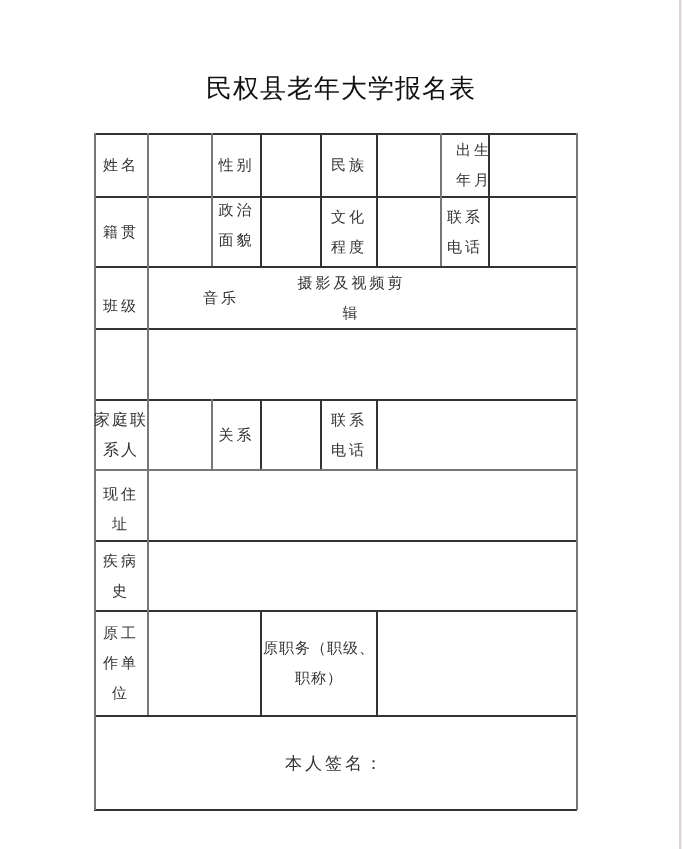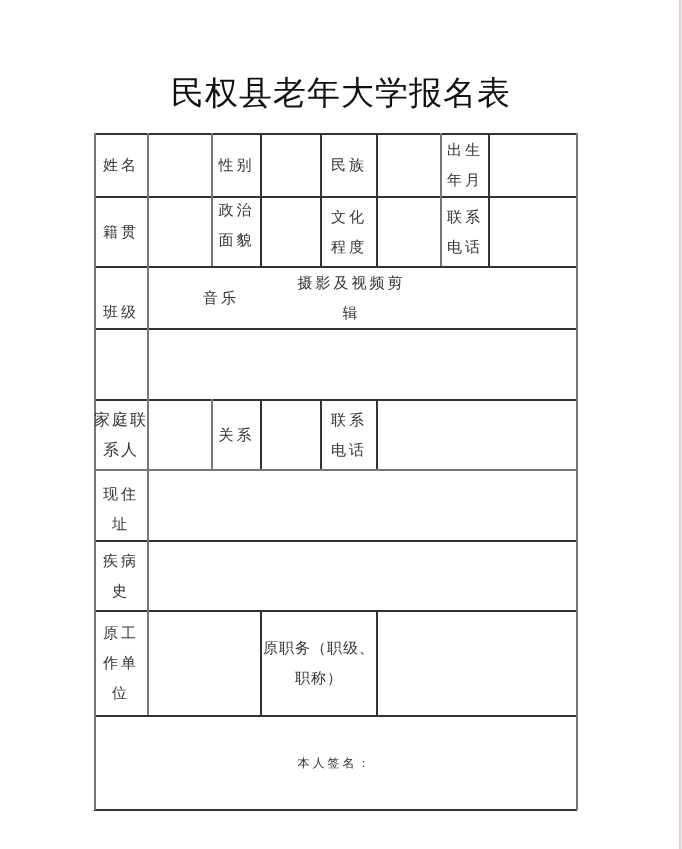--- a/index.html
+++ b/index.html
@@ -4,34 +4,34 @@
 <style>
   html, body { margin:0; padding:0; }
   body {
     width:682px; height:849px; background:#ffffff; position:relative; overflow:hidden;
     font-family: "DejaVu Sans", "Liberation Sans", sans-serif; color:#222;
   }
   .page-edge { position:absolute; left:679px; top:0; width:2px; height:849px; background:#dcd3d6; }
   .page-edge-outer { position:absolute; left:681px; top:0; width:1px; height:849px; background:#f2eef0; }
   .title {
     position:absolute; left:0; width:682px; top:71px; text-align:center;
-    font-size:33px; letter-spacing:1px; color:#111; font-weight:normal;
+    font-size:26px; letter-spacing:1px; color:#111; font-weight:normal;
   }
   .form { position:absolute; left:94px; top:133px; width:483px; height:677px; }
   .ln { position:absolute; background:#333; }
   .h { height:1.5px; }
   .v { width:1.5px; }
   .vg { background:#777; width:2px; }
   .cell {
     position:absolute; display:flex; align-items:center; justify-content:center;
     text-align:center; font-size:15px; line-height:30px; color:#333; letter-spacing:3px;
   }
   .cell.small { font-size:16px; letter-spacing:2px; }
   .cell span { display:block; }
-  .sig { font-size:12px; letter-spacing:3px; }
+  .sig { font-size:17px; letter-spacing:3px; }
 </style>
 </head>
 <body>
 
 <div class="page-edge"></div>
 <div class="page-edge-outer"></div>
 
 <div class="title">民权县老年大学报名表</div>
 
 <div class="form">
@@ -78,21 +78,21 @@
     </div>
   <div class="cell" style="left:168px;top:0;width:58px;height:63px;">
       <span></span>
     </div>
   <div class="cell" style="left:228px;top:0;width:54px;height:63px;">
       <span>民族</span>
     </div>
   <div class="cell" style="left:284px;top:0;width:62px;height:63px;">
       <span></span>
     </div>
-  <div class="cell" style="left:348px;top:0;width:46px;height:63px;flex-direction:column;">
+  <div class="cell" style="left:348px;top:0;width:46px;height:63px;flex-direction:column;padding-left:9px;">
     <span>出生</span>
       <span>年月</span>
   </div>
   <div class="cell" style="left:396px;top:0;width:86px;height:63px;">
       <span></span>
     </div>
 
   <div class="cell" style="left:0;top:64px;width:54px;height:69px;">
       <span>籍贯</span>
     </div>
@@ -114,21 +114,21 @@
       <span></span>
     </div>
   <div class="cell" style="left:348px;top:64px;width:46px;height:69px;flex-direction:column;">
     <span>联系</span>
       <span>电话</span>
   </div>
   <div class="cell" style="left:396px;top:64px;width:86px;height:69px;">
       <span></span>
     </div>
 
-  <div class="cell" style="left:0;top:148px;width:54px;height:61px;text-align:right;">
+  <div class="cell" style="left:0;top:142px;width:54px;height:61px;text-align:right;">
       <span>班级</span>
     </div>
   <div class="cell" style="left:97px;top:134px;width:60px;height:61px;">
       <span>音乐</span>
     </div>
   <div class="cell" style="left:195px;top:134px;width:125px;height:61px;">
       <span>摄影及视频剪辑</span>
     </div>
 
   <div class="cell" style="left:55px;top:196px;width:427px;height:70px;">

